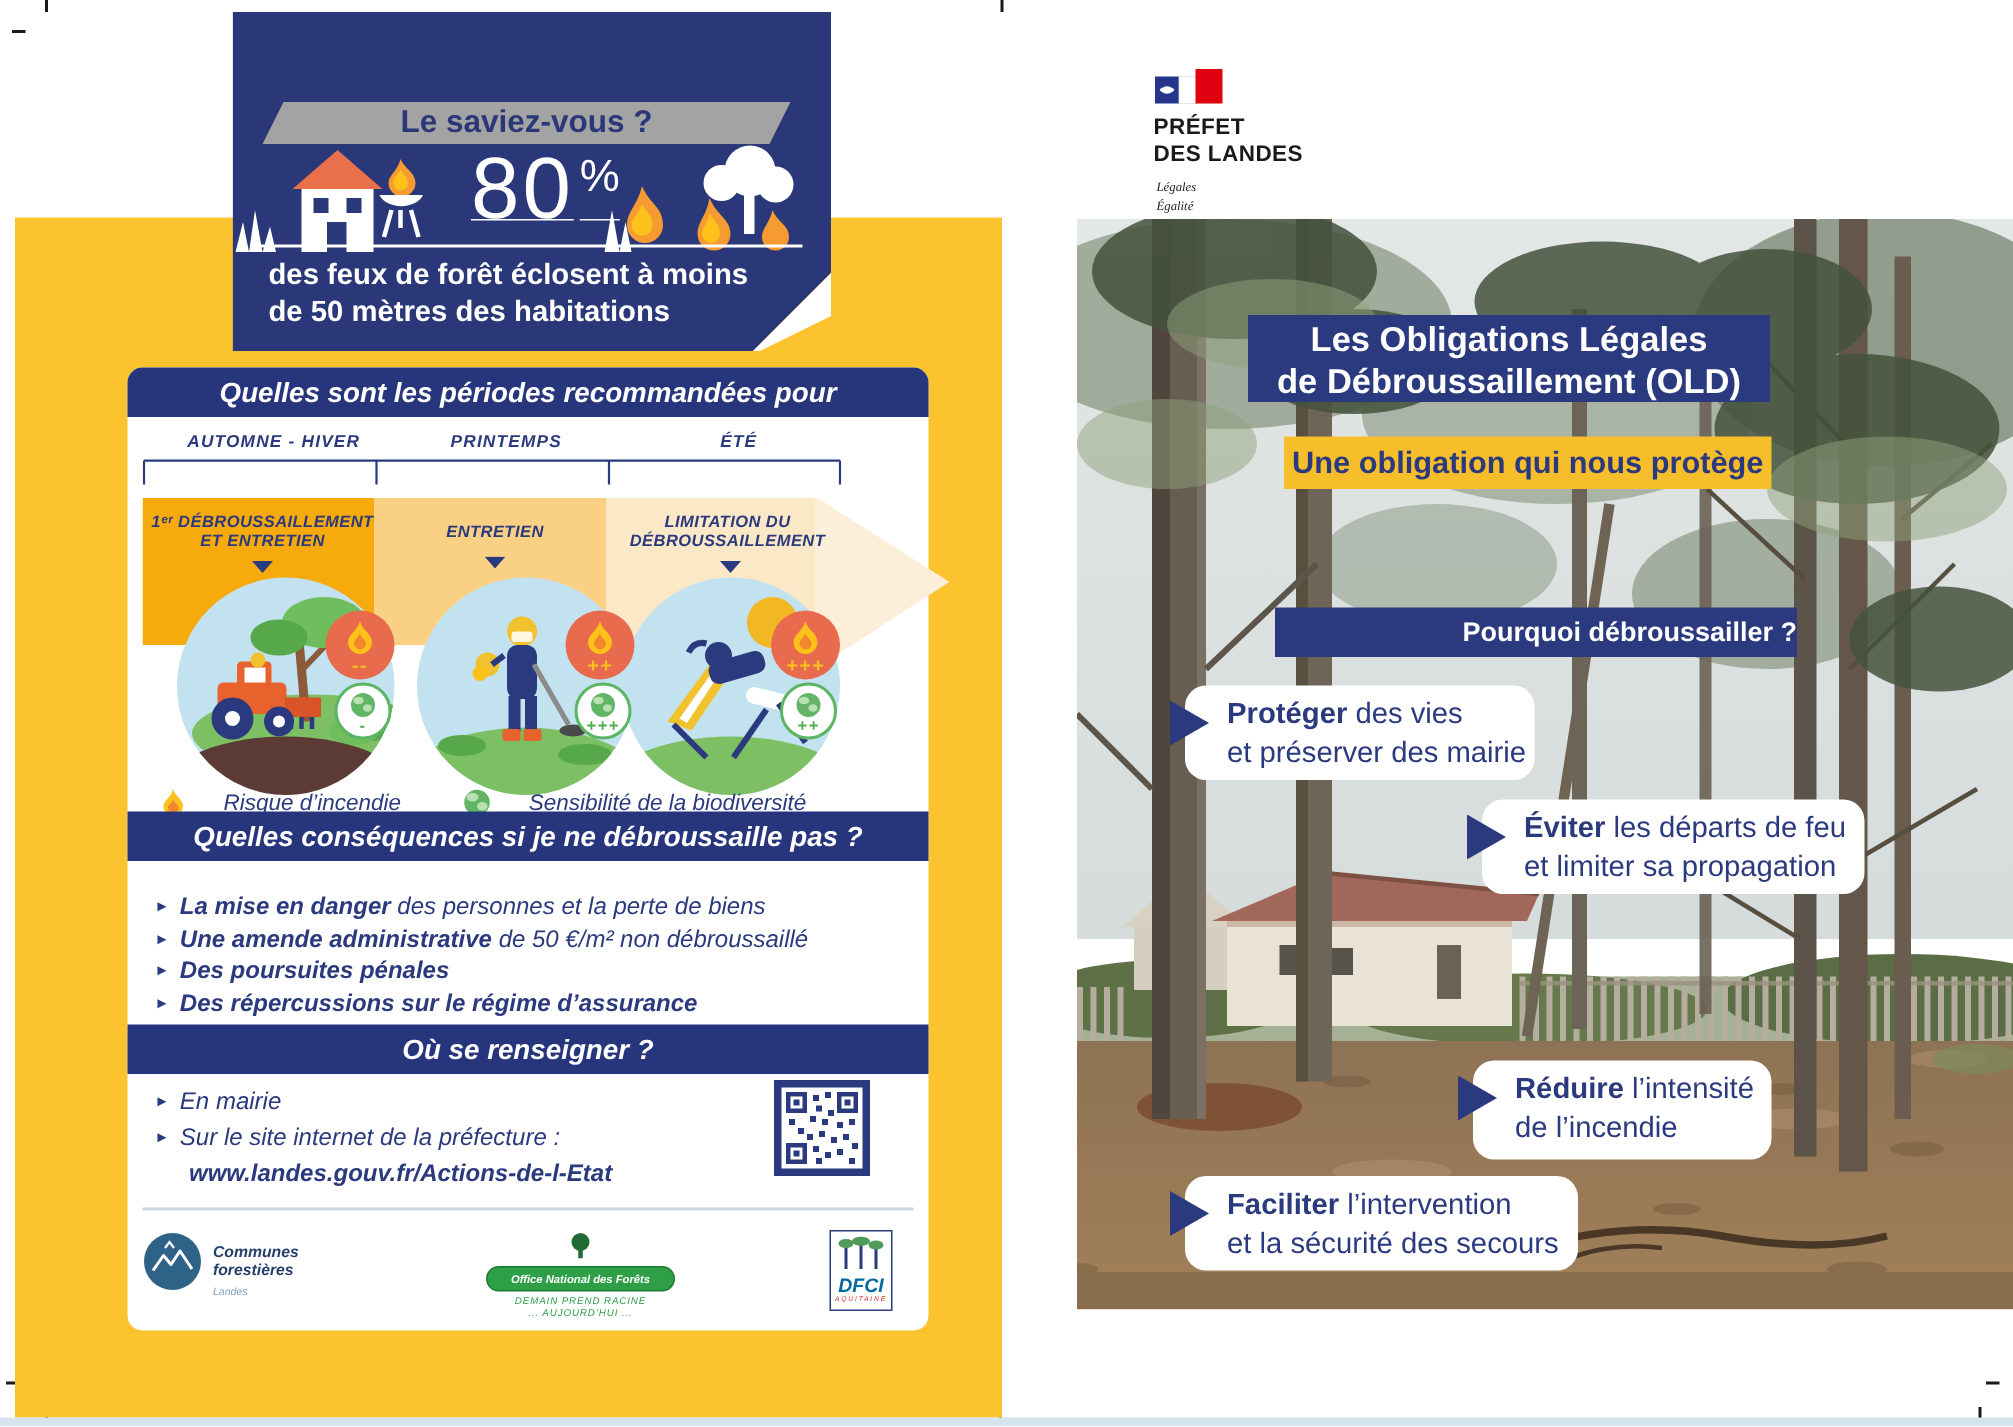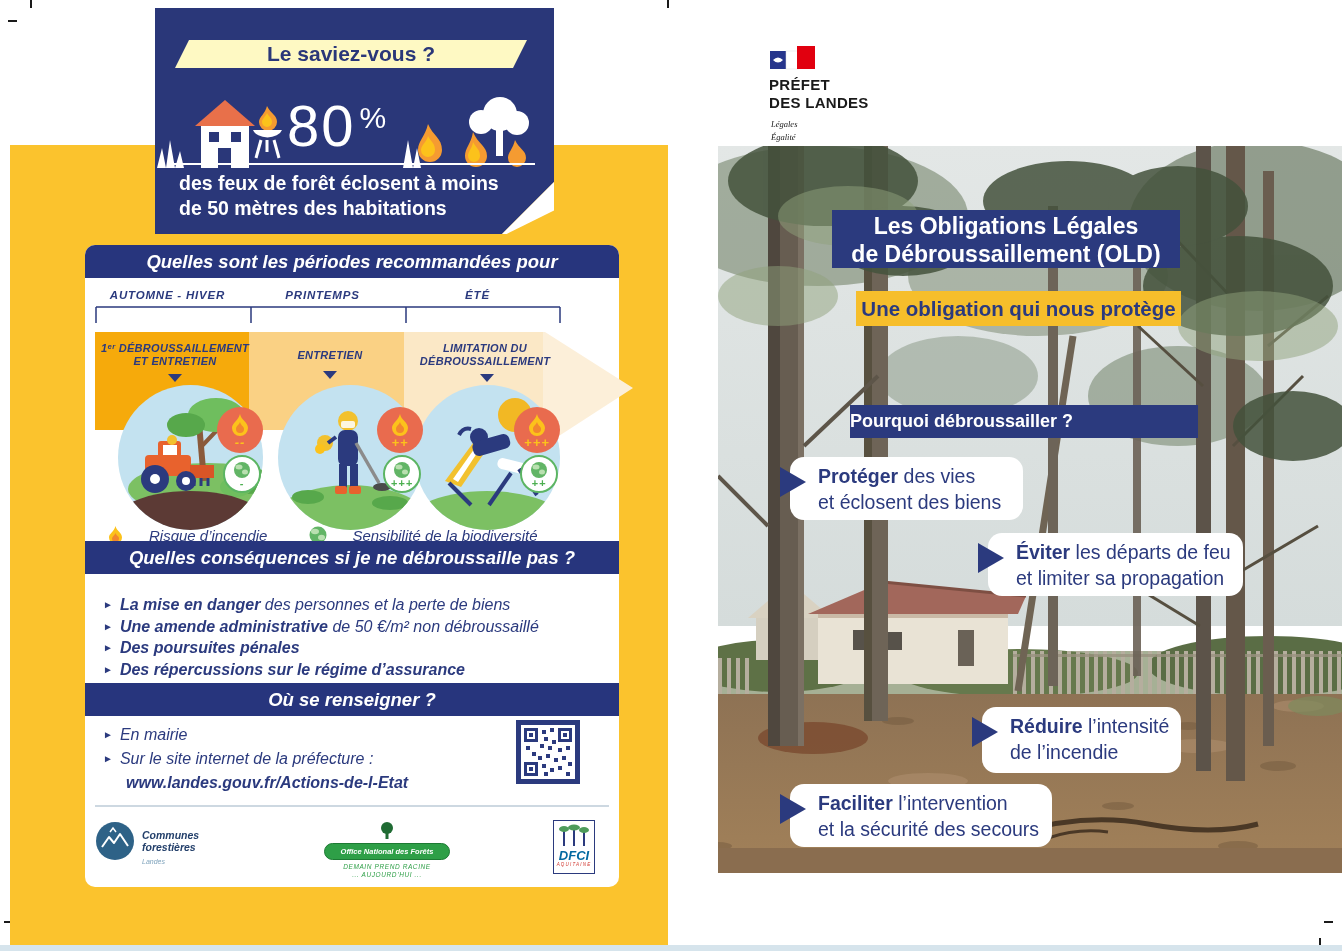--- a/index.html
+++ b/index.html
@@ -5,34 +5,34 @@
   html,body{margin:0;padding:0;background:#fff;font-family:"Liberation Sans",sans-serif;}
   #canvas{position:relative;width:1342px;height:951px;background:#fff;overflow:hidden;}
   .abs{position:absolute;}
   .crop{position:absolute;background:#1a1a1a;}
   
   .yellow-page{position:absolute;left:10px;top:145px;width:658px;height:800px;background:#FBC32D;}
   .fact-card{position:absolute;left:155px;top:8px;width:399px;height:226px;background:#2A3779;
     clip-path:polygon(0 0,100% 0,100% calc(100% - 52px),calc(100% - 52px) 100%,0 100%);}
   .fold-flap{position:absolute;left:347px;top:174px;width:52px;height:52px;background:#fff;
     clip-path:polygon(0 100%,100% 0,100% 55%,9% 100%);}
-  .fact-banner{position:absolute;left:20px;top:32px;width:352px;height:28px;background:#fef9c3;
+  .fact-banner{position:absolute;left:20px;top:60px;width:352px;height:28px;background:#a3a3a3;
     clip-path:polygon(14px 0,100% 0,calc(100% - 14px) 100%,0 100%);
     color:#2A3779;font-weight:bold;font-size:21px;line-height:28px;text-align:center;}
-  .stat{position:absolute;left:132px;top:84px;color:#fff;}
+  .stat{position:absolute;left:159px;top:84px;color:#fff;text-decoration:underline;}
   .stat .num{font-size:58px;font-weight:400;letter-spacing:2px;}
   .stat .unit{font-size:30px;font-weight:400;vertical-align:18px;margin-left:4px;}
   .fact-rule{position:absolute;left:18px;top:155px;width:362px;height:2px;background:#fff;}
   .fact-caption{position:absolute;left:24px;top:163px;width:360px;color:#fff;font-weight:bold;
     font-size:19.5px;line-height:25px;}
   .main-card{position:absolute;left:85px;top:245px;width:534px;height:642px;background:#fff;border-radius:10px;font-style:italic;}
   .navy-banner{position:absolute;left:0;width:534px;height:33px;background:#27357D;color:#fff;
     font-weight:bold;font-size:18.5px;line-height:33px;text-align:center;}
   .navy-banner.first{border-radius:10px 10px 0 0;top:0;}
-  .seasons{position:absolute;left:5px;top:44px;width:465px;display:flex;}
+  .seasons{position:absolute;left:20px;top:44px;width:465px;display:flex;}
   .season{width:155px;text-align:center;color:#2B3A7E;font-weight:bold;font-size:11.5px;letter-spacing:.8px;}
   .phase-label{position:absolute;width:150px;text-align:center;color:#2B3A7E;font-weight:bold;
     font-size:11px;line-height:13px;letter-spacing:.3px;}
   .phase-tri{position:absolute;width:14px;height:8px;background:#2B3A7E;clip-path:polygon(0 0,100% 0,50% 100%);}
   .scene{position:absolute;width:145px;height:145px;border-radius:50%;overflow:hidden;background:#C3E2F0;top:140px;}
   .badge-fire{position:absolute;width:46px;height:46px;border-radius:50%;background:#E96B4E;text-align:center;}
   .badge-fire .sign{display:block;margin-top:-7px;color:#FCC21B;font-weight:bold;font-size:13px;letter-spacing:1px;}
   .badge-bio{position:absolute;width:38px;height:38px;border-radius:50%;background:#fff;border:2px solid #5CB563;
     box-sizing:border-box;text-align:center;}
   .badge-bio .sign{display:block;margin-top:-6px;color:#4CAF50;font-weight:bold;font-size:11px;letter-spacing:1px;}
@@ -63,21 +63,21 @@
   .flag{position:relative;width:46px;height:26px;margin-left:1px;}
   .prefet{color:#1a1a1a;font-weight:800;font-size:15px;line-height:18px;margin-top:4px;letter-spacing:.3px;}
   .motto{font-family:"Liberation Serif",serif;font-style:italic;font-size:8.5px;line-height:13px;
     color:#1a1a1a;margin-top:6px;margin-left:2px;}
   .photo{position:absolute;left:718px;top:146px;width:624px;height:727px;overflow:hidden;}
   .title-banner{position:absolute;left:832px;top:210px;width:348px;height:58px;background:#2B3A7E;
     color:#fff;font-weight:bold;font-size:23px;line-height:28px;text-align:center;padding-top:2px;box-sizing:border-box;}
   .subtitle-banner{position:absolute;left:856px;top:291px;width:325px;height:35px;background:#F6BE2B;
     color:#2B3A7E;font-weight:bold;font-size:20.5px;line-height:35px;text-align:center;}
   .why-banner{position:absolute;left:850px;top:405px;width:348px;height:33px;background:#2B3A7E;
-    color:#fff;font-weight:bold;font-size:18px;line-height:33px;text-align:left;}
+    color:#fff;font-weight:bold;font-size:18px;line-height:33px;text-align:right;}
   .bubble{position:absolute;background:#fff;border-radius:14px;color:#2B3A7E;font-size:19.5px;
     line-height:26px;padding:6px 8px 6px 28px;white-space:nowrap;box-sizing:border-box;}
   .bubble .b{font-weight:bold;}
   .tri{position:absolute;left:-10px;top:10px;width:26px;height:30px;background:#2B3A7E;
     clip-path:polygon(0 0,100% 50%,0 100%);}
   .bottom-strip{position:absolute;left:0;top:945px;width:1342px;height:6px;background:#D6E4EC;}
 </style>
 </head>
 <body>
 
@@ -568,21 +568,21 @@
   <div class="title-banner">
     <div>Les Obligations Légales</div>
     <div>de Débroussaillement (OLD)</div>
   </div>
   <div class="subtitle-banner">Une obligation qui nous protège</div>
   <div class="why-banner">Pourquoi débroussailler ?</div>
 
   <div class="bubble" style="left:790px;top:457px;width:233px;height:63px">
     <div class="tri"></div>
     <div><span class="b">Protéger</span><span> des vies</span></div>
-    <div>et éclosent des biens</div>
+    <div>et préserver des mairie</div>
   </div>
   <div class="bubble" style="left:988px;top:533px;width:255px;height:63px">
     <div class="tri"></div>
     <div><span class="b">Éviter</span><span> les départs de feu</span></div>
     <div>et limiter sa propagation</div>
   </div>
   <div class="bubble" style="left:982px;top:707px;width:199px;height:66px">
     <div class="tri"></div>
     <div><span class="b">Réduire</span><span> l’intensité</span></div>
     <div>de l’incendie</div>

